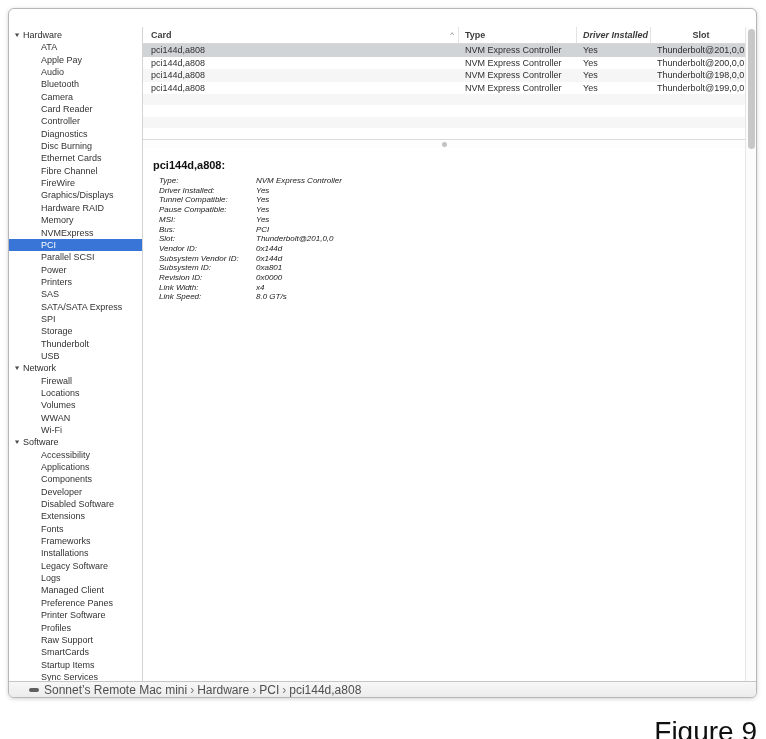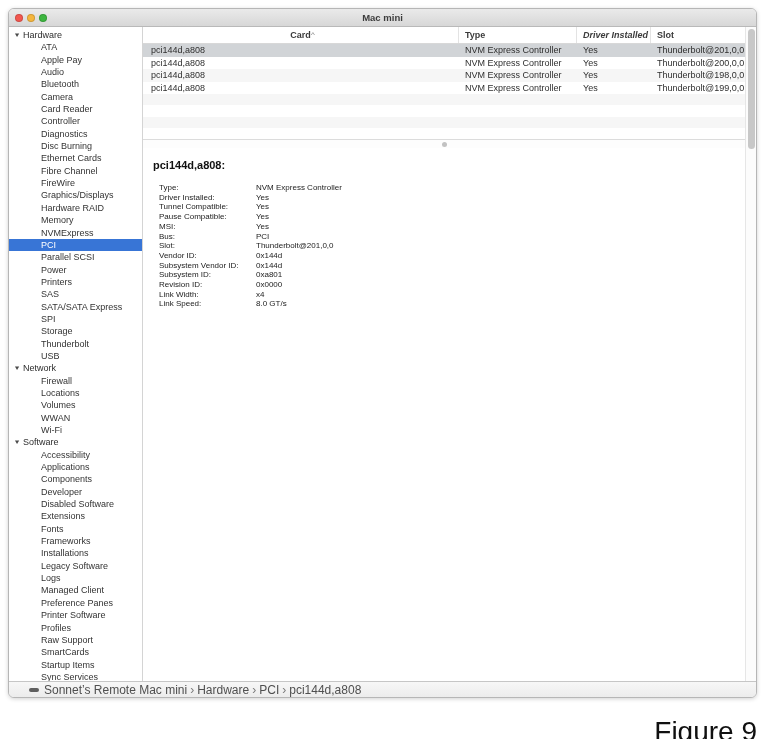--- a/index.html
+++ b/index.html
@@ -26,42 +26,42 @@
   .tri { display:inline-block; font-size:6px; color:#4a4a4a; margin-right:3px;
          vertical-align:1px; transform:scaleX(1.2); }
   .side-item { padding-left:32px; }
   .side-item.selected { color:#ffffff; }
 
   
   .main { position:absolute; left:134px; top:18px; right:0; bottom:16px; background:#ffffff; }
   .thead { position:absolute; left:0; top:0; right:11px; height:17px; background:#ffffff;
            border-bottom:1px solid #d8d8d8; display:flex; font-size:9px; font-weight:bold; color:#3b3b3b; }
   .th { line-height:16px; padding-left:6px; overflow:hidden; }
-  .th0 { width:316px; padding-left:8px; display:flex; justify-content:center; border-right:1px solid #e3e3e3; }
+  .th0 { width:316px; padding-left:8px; display:flex; justify-content:space-between; border-right:1px solid #e3e3e3; }
   .th1 { width:118px; border-right:1px solid #e3e3e3; }
   .th2 { width:74px;  border-right:1px solid #e3e3e3;font-style:italic; }
-  .th3 { flex:1; }
+  .th3 { flex:1;text-align:center; }
   .sort-caret { font-size:8px; color:#7a7a7a; font-weight:normal; margin-right:4px; }
 
   .rows { position:absolute; left:0; top:17px; right:11px; }
   .trow { display:flex; height:12.5px; line-height:12.5px; font-size:9px; color:#2f2f2f; white-space:nowrap; }
   .trow.filler { height:11.25px; }
   .c0 { width:316px; padding-left:8px; overflow:hidden; }
   .c1 { width:118px; padding-left:6px; overflow:hidden; }
   .c2 { width:74px;  padding-left:6px; overflow:hidden; }
   .c3 { flex:1; padding-left:6px; overflow:hidden; }
 
   .splitter { position:absolute; left:0; top:112px; right:11px; height:9px; background:#fdfdfd;
               border-top:1px solid #dcdcdc; }
   .splitter-dot { width:5px; height:5px; border-radius:50%; background:#c2c2c2; margin:2px auto 0; }
 
   .detail { position:absolute; left:0; top:121px; right:11px; bottom:0; background:#ffffff;
             padding:11px 0 0 10px; overflow:hidden; }
   .detail-heading { font-size:11px; font-weight:bold; color:#111; }
-  .fields { margin-top:12px; }
+  .fields { margin-top:5px;font-style:italic; }
   .field { display:flex; font-size:8px; line-height:9.7px; color:#222; padding-left:6px; white-space:nowrap; }
   .flabel { width:97px; }
 
   
   .vscroll { position:absolute; right:0; top:0; bottom:0; width:11px; background:#fcfcfc;
              border-left:1px solid #e6e6e6; }
   .vthumb { position:absolute; left:2px; top:2px; width:7px; height:120px; border-radius:3.5px; background:#c8c8c8; }
 
   
   .bottombar { position:absolute; left:0; right:0; bottom:0; height:16px;
@@ -74,28 +74,20 @@
   
   .caption { position:absolute; right:9px; top:716px; font-size:28px; color:#101010;
              font-family:Liberation Sans, sans-serif; letter-spacing:0; }
 </style>
 </head>
 <body>
 
 <div class="page">
   <div class="window">
 
-    <div class="titlebar">
-      <div class="lights">
-        <span class="light" id="light-close" style="background: rgb(242, 87, 79);"></span>
-        <span class="light" id="light-min" style="background: rgb(245, 182, 62);"></span>
-        <span class="light" id="light-zoom" style="background: rgb(62, 182, 64);"></span>
-      </div>
-      <div class="win-title">Mac mini</div>
-    </div>
 
     <div class="sidebar">
       <div id="sidebar-list">
           <div class="side-line group-line"><span class="tri">▼</span><span>Hardware</span></div>
           <div class="side-line side-item">ATA</div>
           <div class="side-line side-item">Apple Pay</div>
           <div class="side-line side-item">Audio</div>
           <div class="side-line side-item">Bluetooth</div>
           <div class="side-line side-item">Camera</div>
           <div class="side-line side-item">Card Reader</div>

